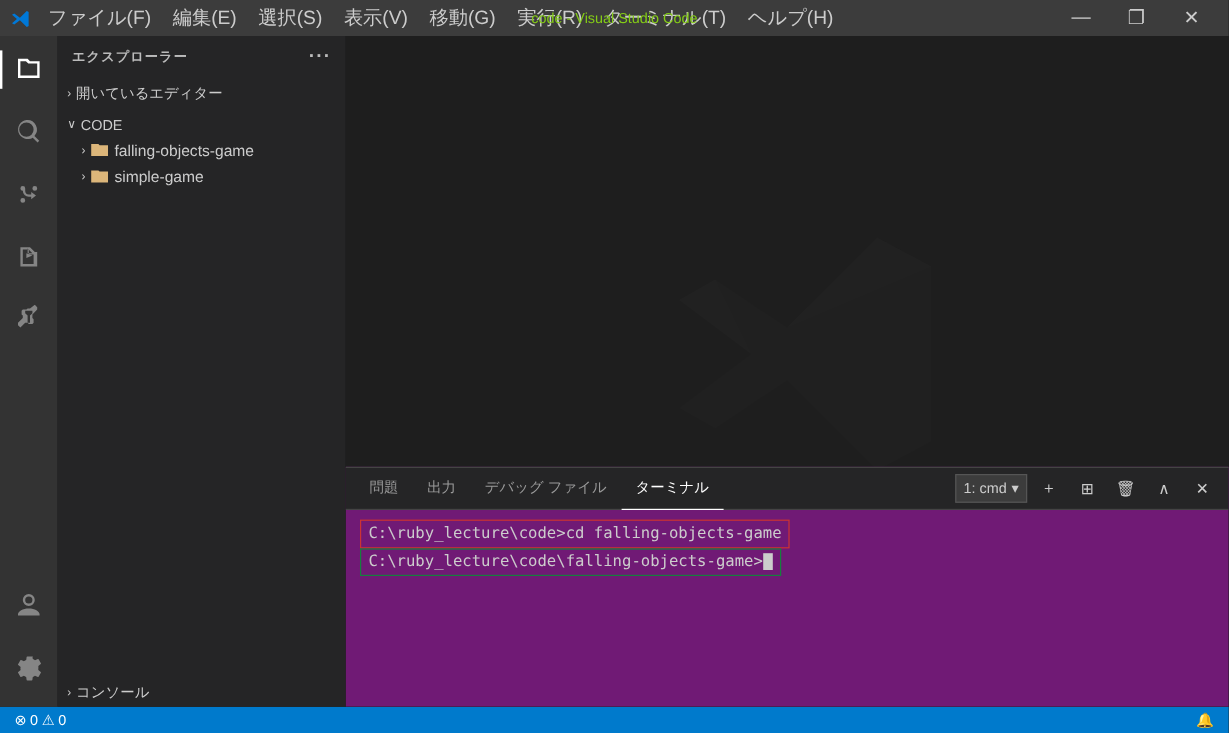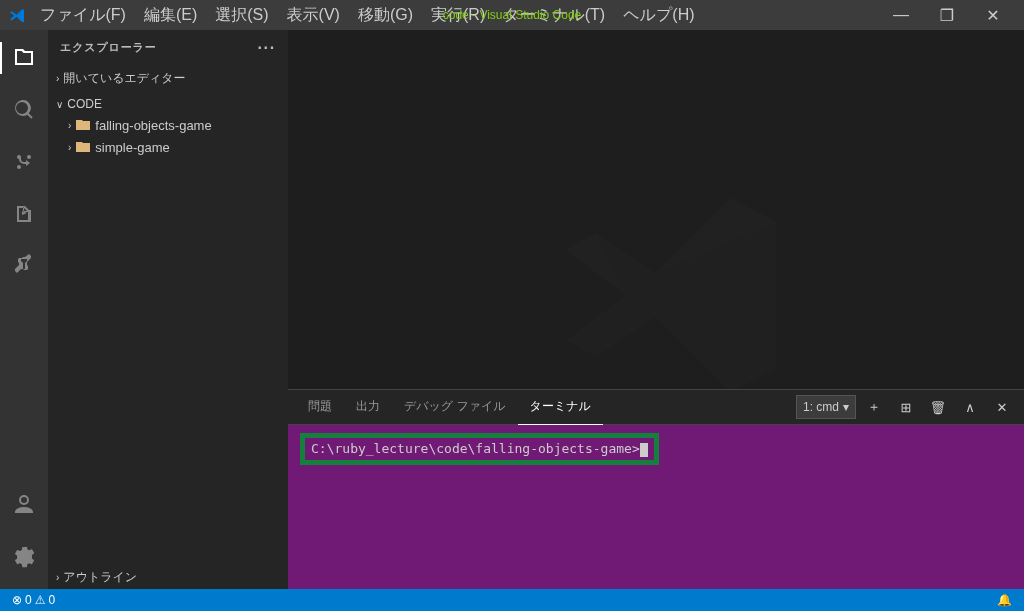--- a/index.html
+++ b/index.html
@@ -391,21 +391,21 @@
         <svg width="16" height="16" viewBox="0 0 16 16" fill="#dcb67a">
           <path d="M1 3h6l1 1h7v9H1V3z"></path>
         </svg>
         <span>simple-game</span>
       </div>
     </div>
 
     <div style="margin-top: auto;">
       <div class="sidebar-section-header">
         <span class="chevron">›</span>
-        <span>アウトライン</span>
+        <span>コンソール</span>
       </div>
     </div>
   </div>
 
   <div id="editor-area">
 
     <div id="vscode-logo-bg">
       <svg class="vscode-bg-logo" viewBox="0 0 300 300" xmlns="http://www.w3.org/2000/svg">
 
         <path d="M225 40 L150 115 L90 75 L60 92 L120 137 L60 182 L90 199 L150 159 L225 234 L270 210 L270 64 Z" fill="#555" opacity="0.5"></path>
@@ -427,21 +427,24 @@
           </div>
           <div class="panel-icon-btn" title="New Terminal">＋</div>
           <div class="panel-icon-btn" title="Split">⊞</div>
           <div class="panel-icon-btn" title="Kill Terminal">🗑</div>
           <div class="panel-icon-btn">∧</div>
           <div class="panel-icon-btn">✕</div>
         </div>
       </div>
       <div id="terminal-content">
         <div class="terminal-line">
-          <span style="display:inline-block; border:5px solid #15803d; padding:1px 6px; font-family:Consolas,monospace; font-size:13px;">
+          <span style="display:inline-block; border:1px solid #cc3333; padding:1px 6px; font-family:Consolas,monospace; font-size:13px;">C:\ruby_lecture\code&gt;cd falling-objects-game</span>
+        </div>
+        <div class="terminal-line">
+          <span style="display:inline-block; border:1px solid #15803d; padding:1px 6px; font-family:Consolas,monospace; font-size:13px;">
             <span>C:\ruby_lecture\code\falling-objects-game&gt;</span><span class="cursor-block"></span>
           </span>
         </div>
       </div>
     </div>
   </div>
 </div>
 
 <div id="statusbar">
   <div id="statusbar-left">

